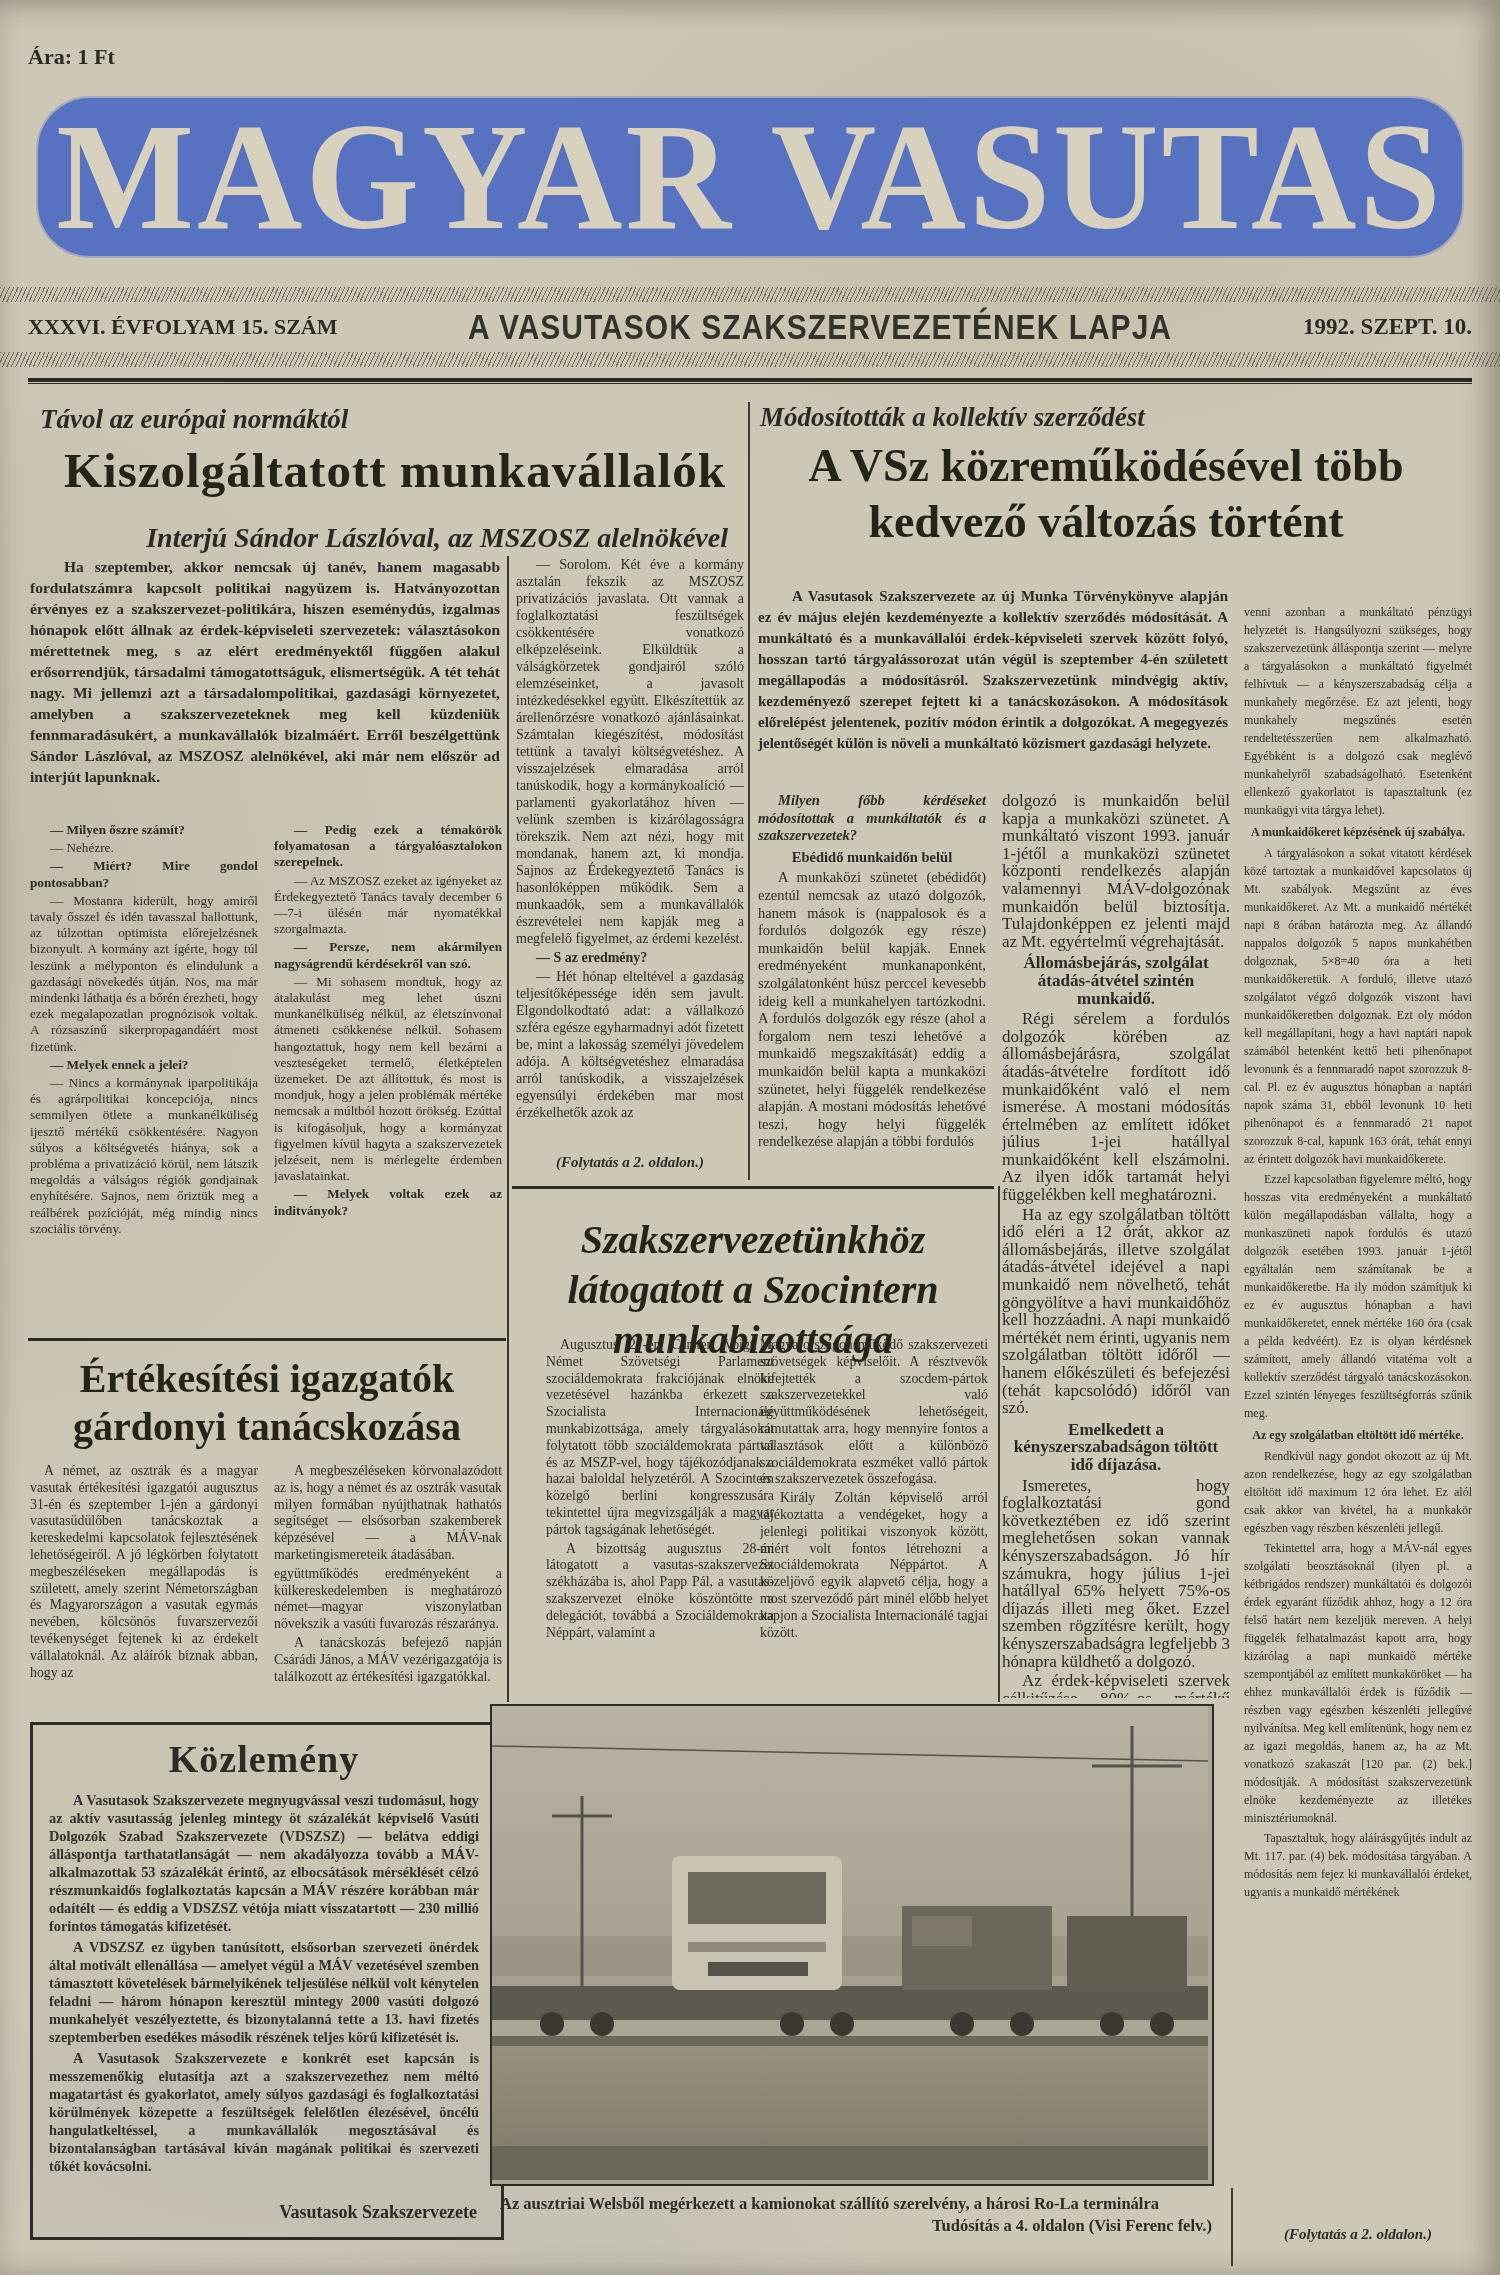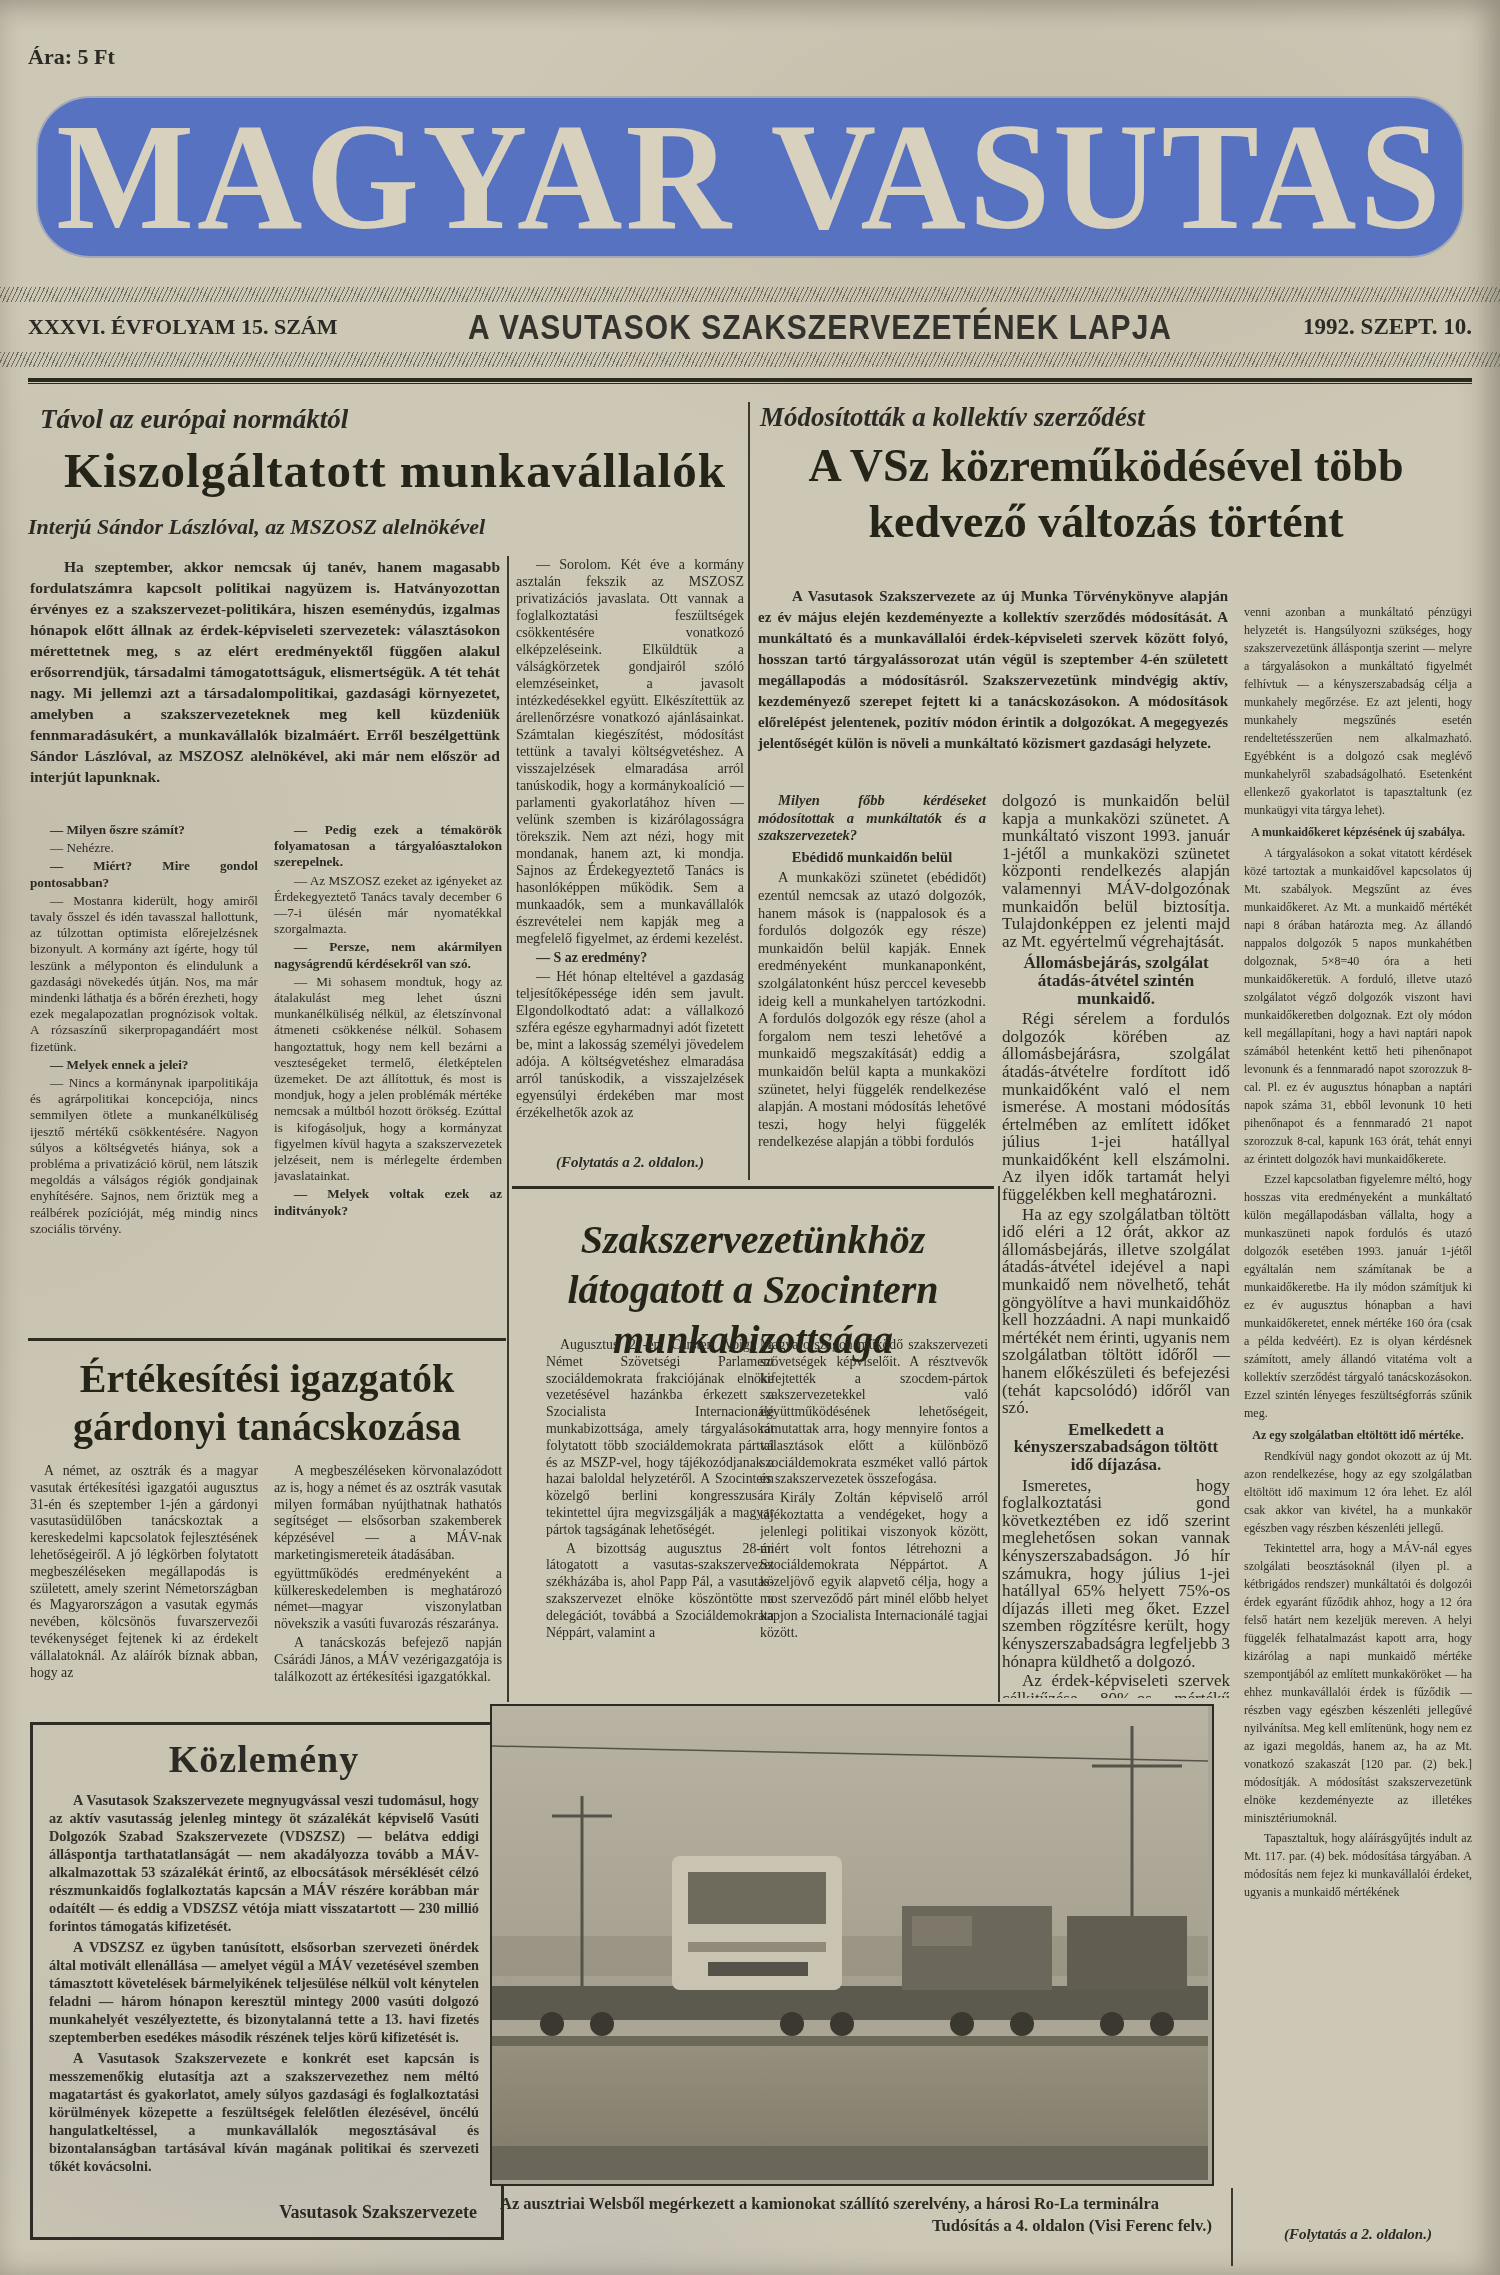--- a/index.html
+++ b/index.html
@@ -26,21 +26,21 @@
   .stripe.s1{top:287px;} .stripe.s2{top:352px;}
   .folio-row{left:28px;top:302px;width:1444px;height:50px;display:flex;align-items:center;}
   .folio-left{font-size:22px;font-weight:bold;width:360px;}
   .folio-center{flex:1;text-align:center;font-family:"Liberation Sans","DejaVu Sans",sans-serif;
     font-weight:bold;font-size:30px;letter-spacing:1px;transform:scaleY(1.15);color:#33322c;}
   .folio-right{font-size:23px;font-weight:bold;width:220px;text-align:right;}
   .black-rule{left:28px;top:378px;width:1444px;height:0;border-top:4px solid #2a2922;border-bottom:1px solid #2a2922;padding-top:1px;}
   
   .kicker{font-style:italic;font-weight:bold;font-size:27px;}
   .bighead{font-weight:bold;color:#252419;}
-  .subline{font-style:italic;font-weight:bold;font-size:22px;text-align:left;}
+  .subline{font-style:italic;font-weight:bold;font-size:28px;text-align:right;margin-top:8px;}
   .lede{font-weight:bold;font-size:15.5px;line-height:21px;text-align:justify;text-indent:34px;}
   .col{overflow:hidden;text-align:justify;}
   .col p{margin:0 0 2px 0;text-indent:20px;}
   .col .q{font-weight:bold;}
   .col .sub{font-weight:bold;text-align:center;text-indent:0;margin:4px 0 3px 0;}
   .cont{font-style:italic;font-weight:bold;font-size:15px;text-align:center;}
   .vrule{width:0;border-left:2px solid #3c392f;}
   
   .lead-art{left:28px;top:398px;width:716px;height:940px;}
   .lead-art .kicker{position:absolute;left:12px;top:6px;}
@@ -87,21 +87,21 @@
   .vr-a{left:748px;top:402px;height:778px;}
   .vr-b{left:507px;top:556px;height:1146px;}
   .vr-c{left:998px;top:1186px;height:516px;}
   .vr-d{left:1231px;top:2188px;height:78px;}
 </style>
 </head>
 <body>
 
 <div class="page">
 
-  <div class="abs price">Ára: 5 Ft</div>
+  <div class="abs price">Ára: 1 Ft</div>
   <div class="abs masthead-box">
     <div class="masthead-title">MAGYAR VASUTAS</div>
   </div>
   <div class="abs stripe s1"></div>
   <div class="abs folio-row">
     <div class="folio-left">XXXVI. ÉVFOLYAM 15. SZÁM</div>
     <div class="folio-center">A VASUTASOK SZAKSZERVEZETÉNEK LAPJA</div>
     <div class="folio-right">1992. SZEPT. 10.</div>
   </div>
   <div class="abs stripe s2"></div>

